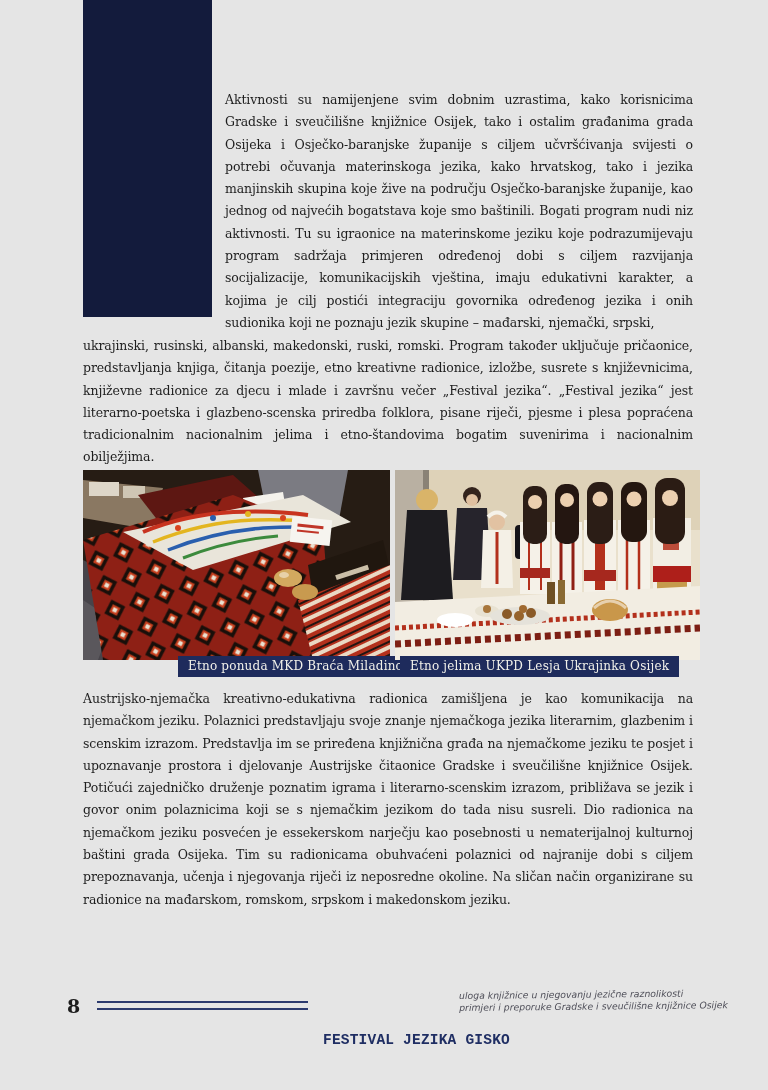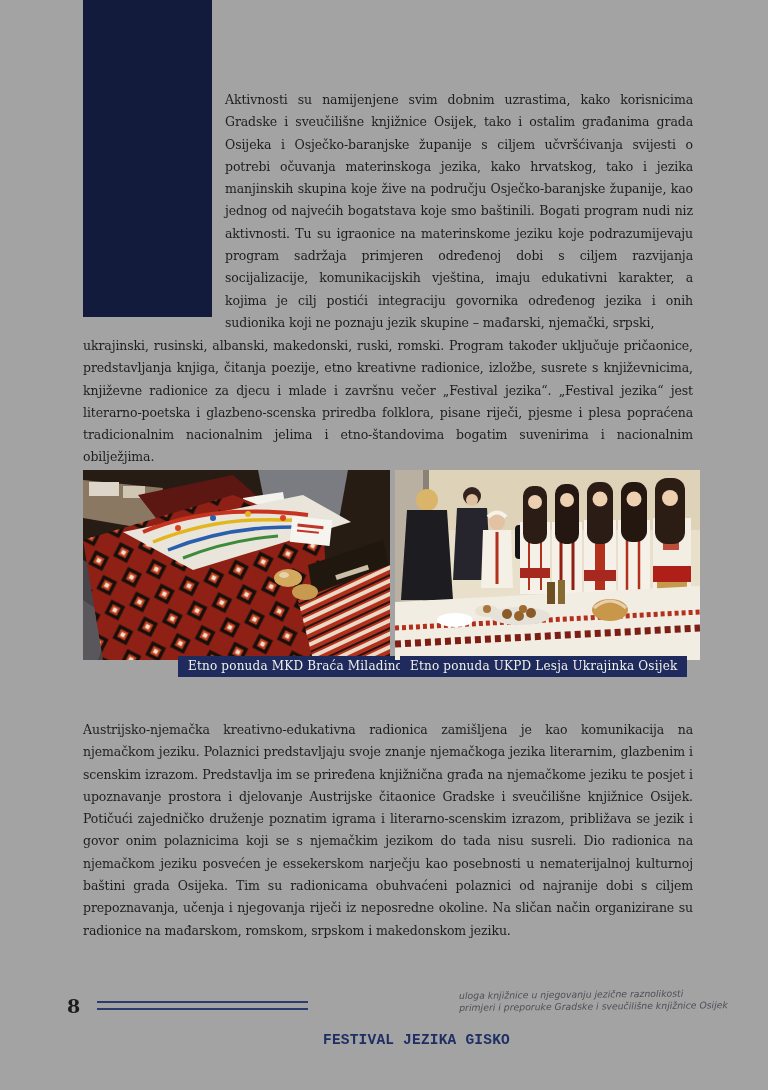--- a/index.html
+++ b/index.html
@@ -1,31 +1,31 @@
 <!DOCTYPE html>
 <html><head>
 <meta charset="utf-8">
 <style>
   html, body { margin:0; padding:0; background:#ffffff; }
   .page {
-    position:relative; width:768px; height:1090px; background:#a3a3a3;
+    position:relative; width:768px; height:1090px; background:#e5e5e5;
     font-family:"DejaVu Serif", serif; overflow:hidden;
   }
   .navy-block {
     position:absolute; left:83px; top:0; width:129px; height:317px;
     background:#131b3c;
   }
   .para {
     position:absolute; margin:0; color:#1e1e1e;
     font-size:12.5px; line-height:22.3px; text-align:justify;
     letter-spacing:-0.1px;
   }
   .para1 { left:225px; top:89px;  width:468px; }
   .para2 { left:83px;  top:329px; width:610px;margin-top:6px; }
-  .para3 { left:83px;  top:688px; width:610px;margin-top:31px; }
+  .para3 { left:83px;  top:688px; width:610px; }
 
   .photo { position:absolute; top:470px; height:190px; }
   .photo svg { display:block; width:100%; height:100%; }
   .photo-left  { left:83px;  width:307px; }
   .photo-right { left:395px; width:305px; }
   .caption {
     position:absolute; height:21px; line-height:21px;
     background:#1e2b5c; color:#f2f1ea;
     font-size:12px; letter-spacing:0.2px; padding:0 10px; white-space:nowrap;
   }
@@ -174,21 +174,21 @@
       <ellipse cx="125" cy="146" rx="30" ry="9" fill="#e5e2da"></ellipse>
       <circle cx="112" cy="144" r="5" fill="#8a5a28"></circle>
         <circle cx="124" cy="146" r="5" fill="#96632c"></circle>
       <circle cx="136" cy="143" r="5" fill="#8a5a28"></circle>
         <circle cx="128" cy="139" r="4" fill="#a06a30"></circle>
       <rect x="152" y="112" width="8" height="22" fill="#6e4f22"></rect>
       <rect x="163" y="110" width="7" height="24" fill="#8a6a33"></rect>
       <ellipse cx="215" cy="140" rx="18" ry="11" fill="#c9974a"></ellipse>
       <path d="M199 138 q16 -14 32 0" stroke="#ffffff" stroke-width="3" fill="none" opacity="0.55"></path>
     </svg>
-    <figcaption class="caption cap-right">Etno ponuda UKPD Lesja Ukrajinka Osijek</figcaption>
+    <figcaption class="caption cap-right">Etno jelima UKPD Lesja Ukrajinka Osijek</figcaption>
   </figure>
 
   <p class="para para3">Austrijsko-njemačka kreativno-edukativna radionica zamišljena je kao komunikacija na njemačkom jeziku. Polaznici predstavljaju svoje znanje njemačkoga jezika literarnim, glazbenim i scenskim izrazom. Predstavlja im se priređena knjižnična građa na njemačkome jeziku te posjet i upoznavanje prostora i djelovanje Austrijske čitaonice Gradske i sveučilišne knjižnice Osijek. Potičući zajedničko druženje poznatim igrama i literarno-scenskim izrazom, približava se jezik i govor onim polaznicima koji se s njemačkim jezikom do tada nisu susreli. Dio radionica na njemačkom jeziku posvećen je essekerskom narječju kao posebnosti u nematerijalnoj kulturnoj baštini grada Osijeka. Tim su radionicama obuhvaćeni polaznici od najranije dobi s ciljem prepoznavanja, učenja i njegovanja riječi iz neposredne okoline. Na sličan način organizirane su radionice na mađarskom, romskom, srpskom i makedonskom jeziku.</p>
 
   <div class="footer-number">8</div>
   <div class="footer-rule"></div>
   <div class="footer-title">FESTIVAL JEZIKA GISKO</div>
   <div class="footer-tagline">
     <div>uloga knjižnice u njegovanju jezične raznolikosti</div>
     <div>primjeri i preporuke Gradske i sveučilišne knjižnice Osijek</div>

